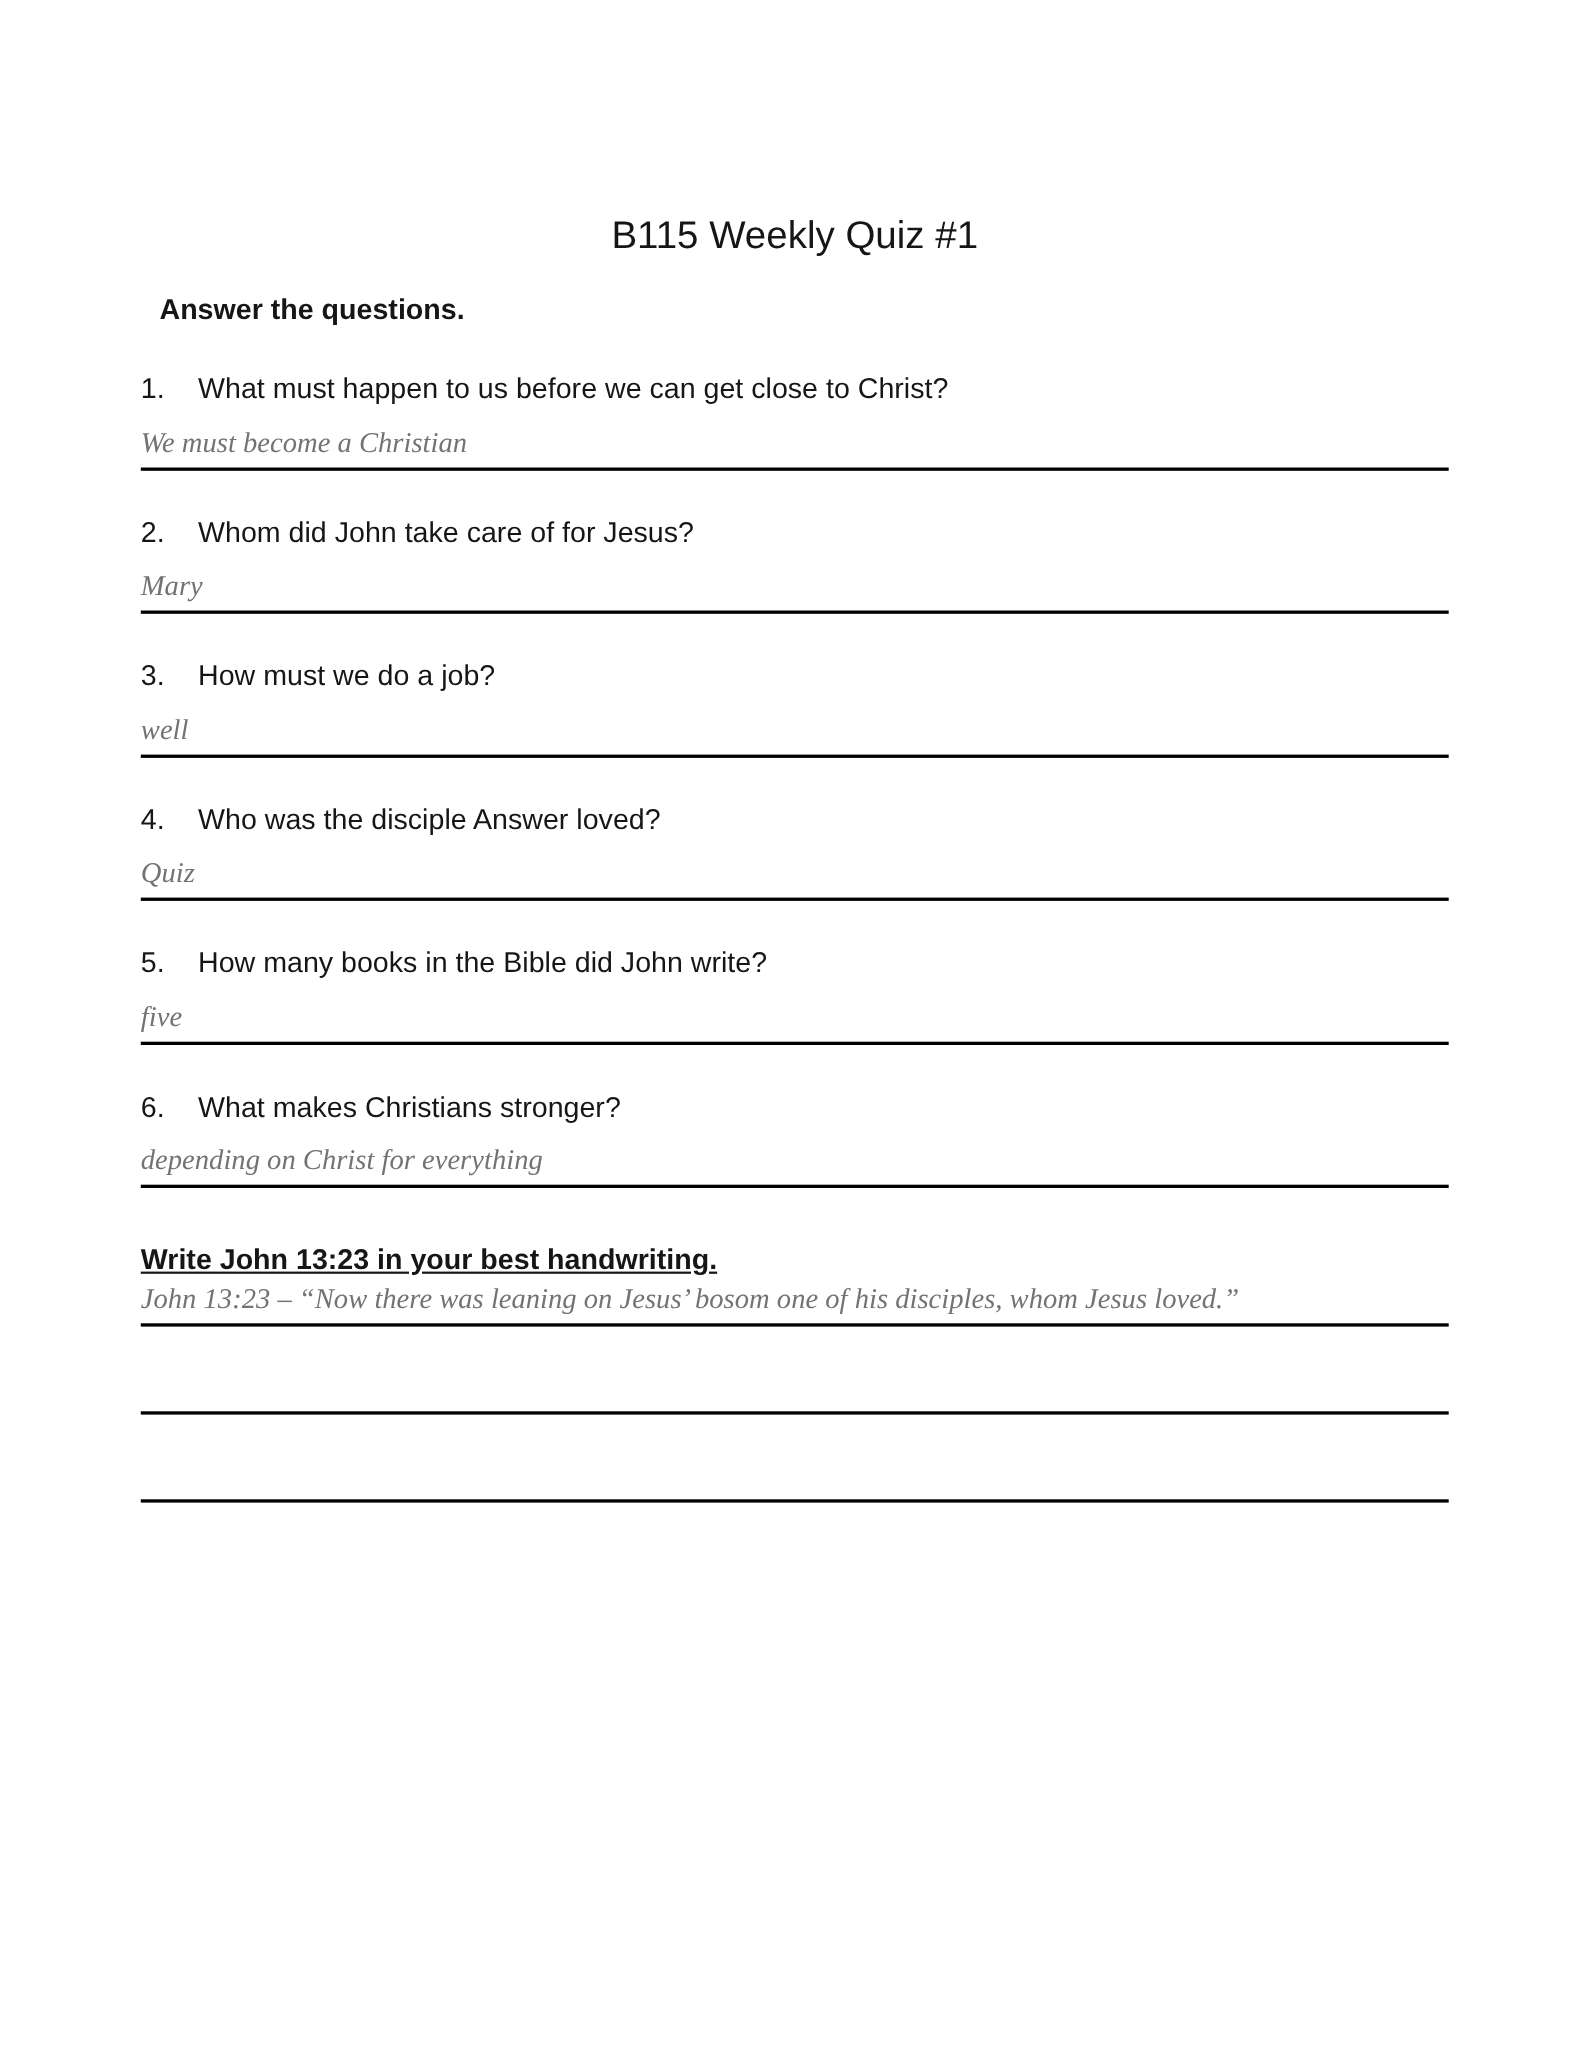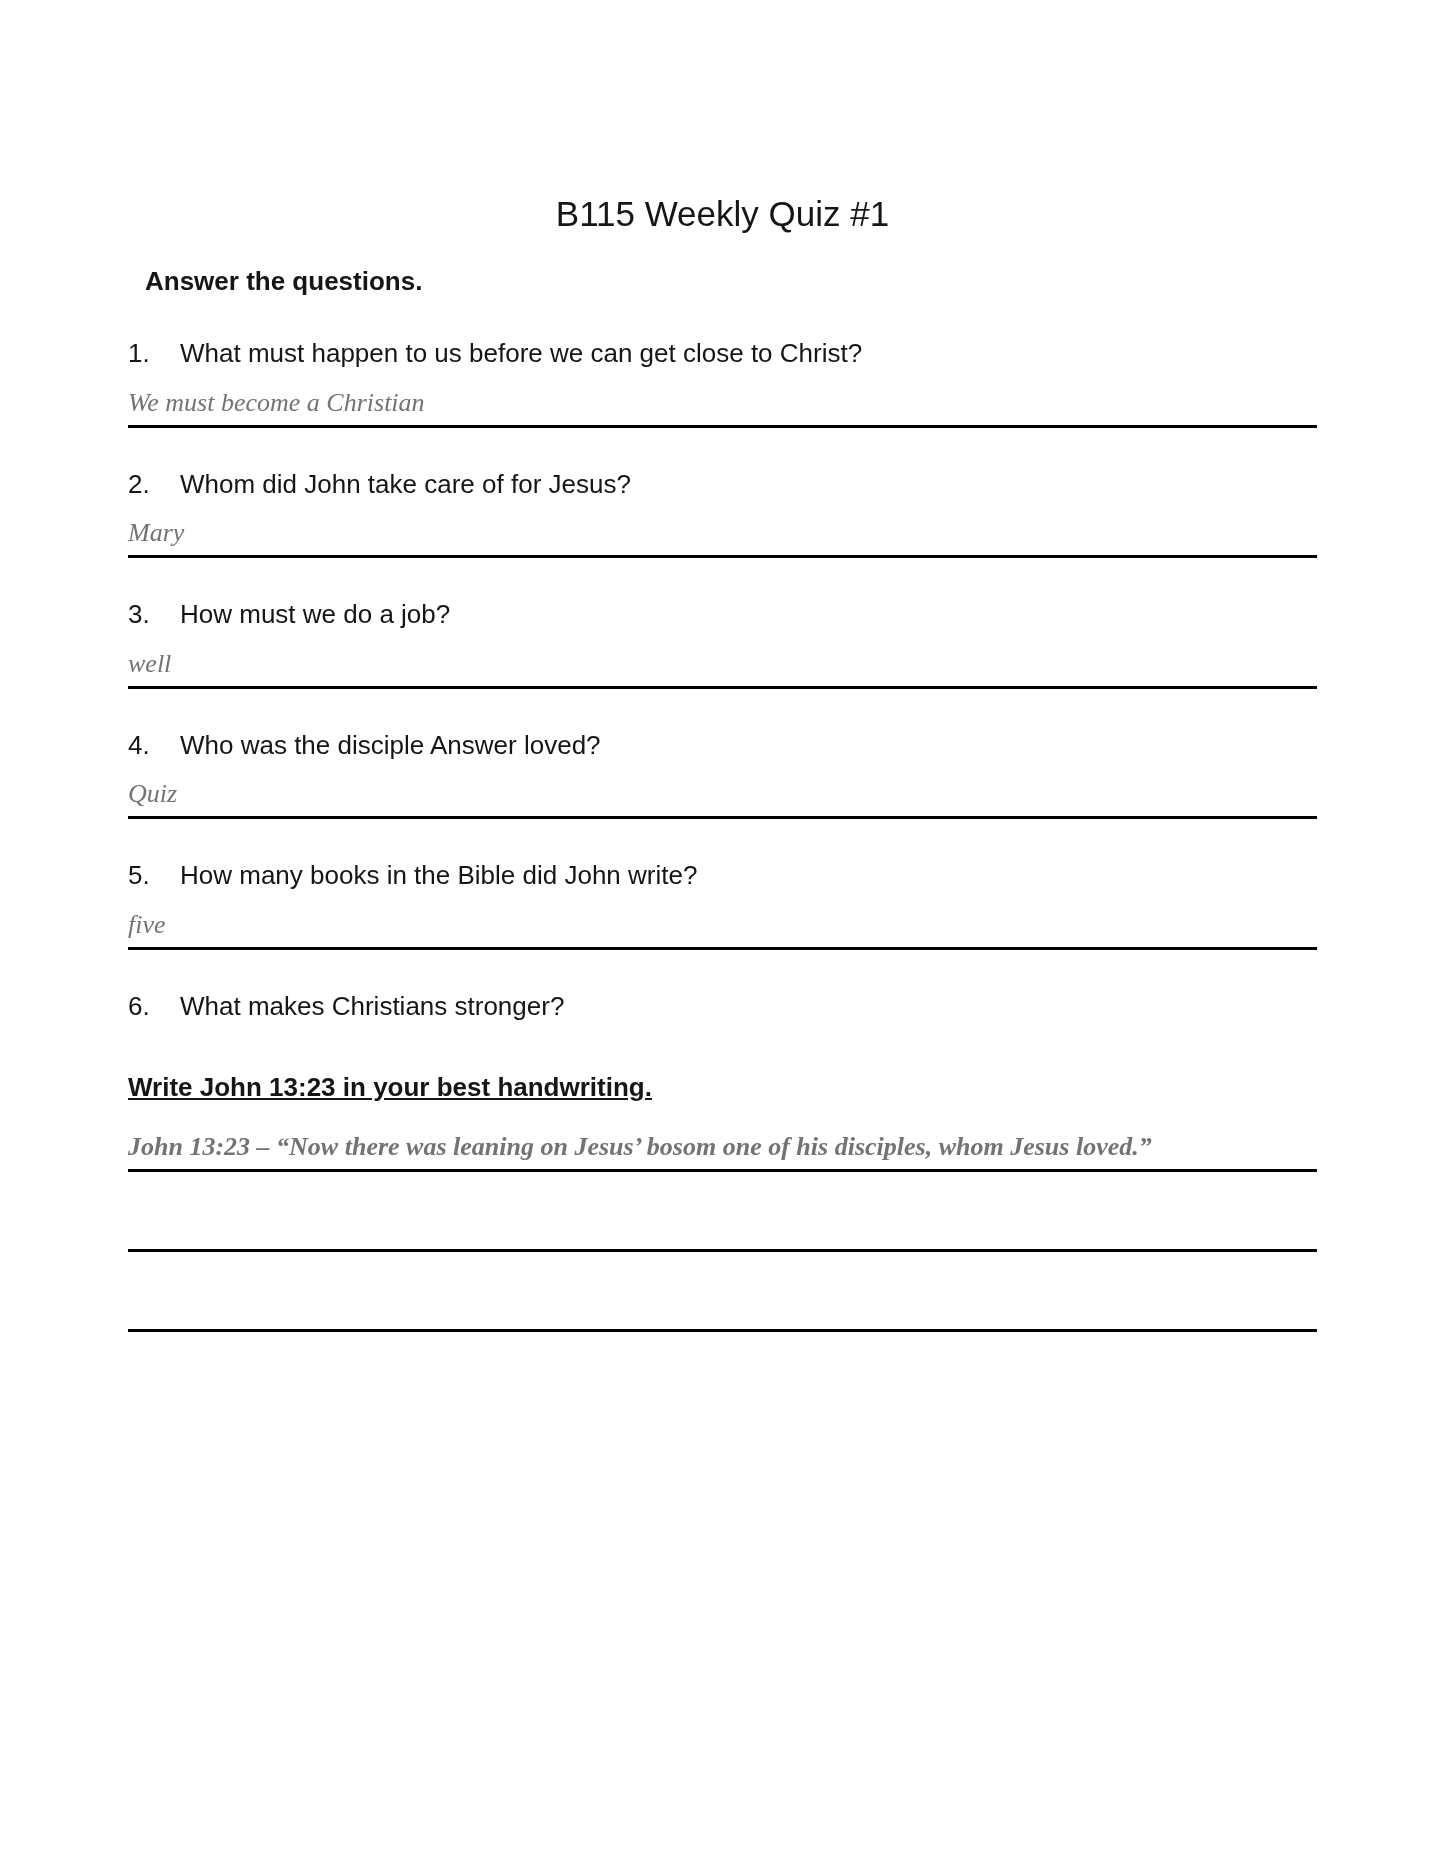--- a/index.html
+++ b/index.html
@@ -62,22 +62,21 @@
     color: #737373;
   }
   .handwriting-heading {
     margin: 50px 0 0 0;
     font-size: 26px;
     font-weight: bold;
     line-height: 1.2;
     text-decoration: underline;
   }
   .handwriting-answer .answer-line {
-    margin-top: 28px;
-    font-weight: bold;
+    margin-top: 4px;
   }
   .blank-line {
     height: 0;
     border-bottom: 3px solid #000000;
     margin-top: 77px;
   }
 </style>
 </head>
 <body>
 
@@ -135,20 +134,23 @@
     <div class="answer-line">
       <span class="answer-text">five</span>
     </div>
   </div>
 
   <div class="q-block">
     <div class="q-row">
       <span class="q-num">6.</span>
       <span class="q-text">What makes Christians stronger?</span>
     </div>
+    <div class="answer-line">
+      <span class="answer-text">depending on Christ for everything</span>
+    </div>
   </div>
 
   <div class="handwriting-heading">Write John 13:23 in your best handwriting.</div>
 
   <div class="handwriting-answer">
     <div class="answer-line">
       <span class="answer-text">John 13:23 – “Now there was leaning on Jesus’ bosom one of his disciples, whom Jesus loved.”</span>
     </div>
   </div>
 

